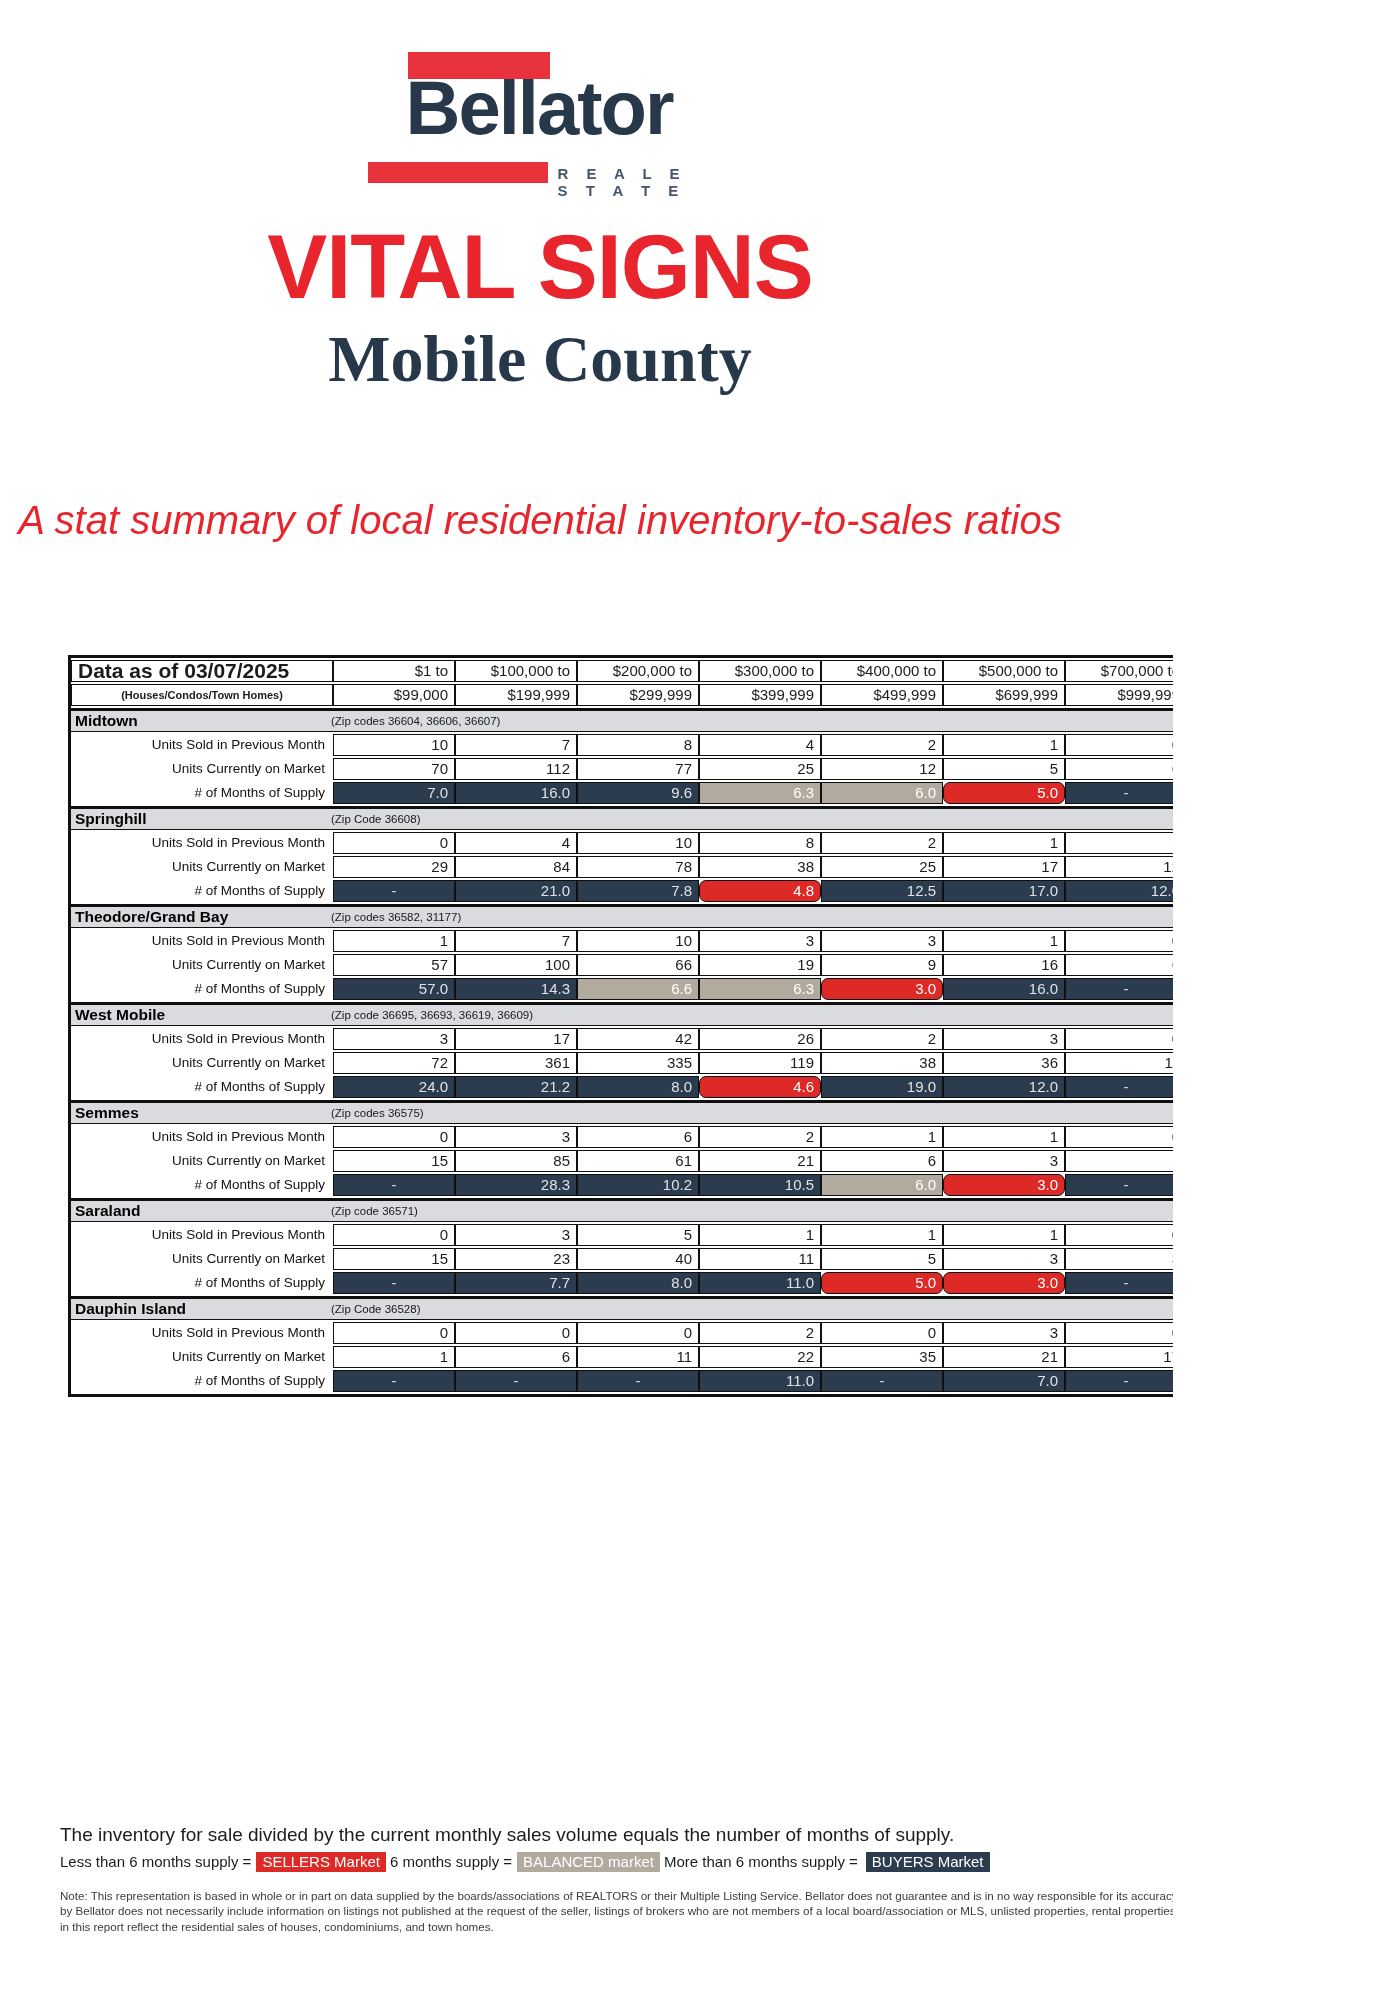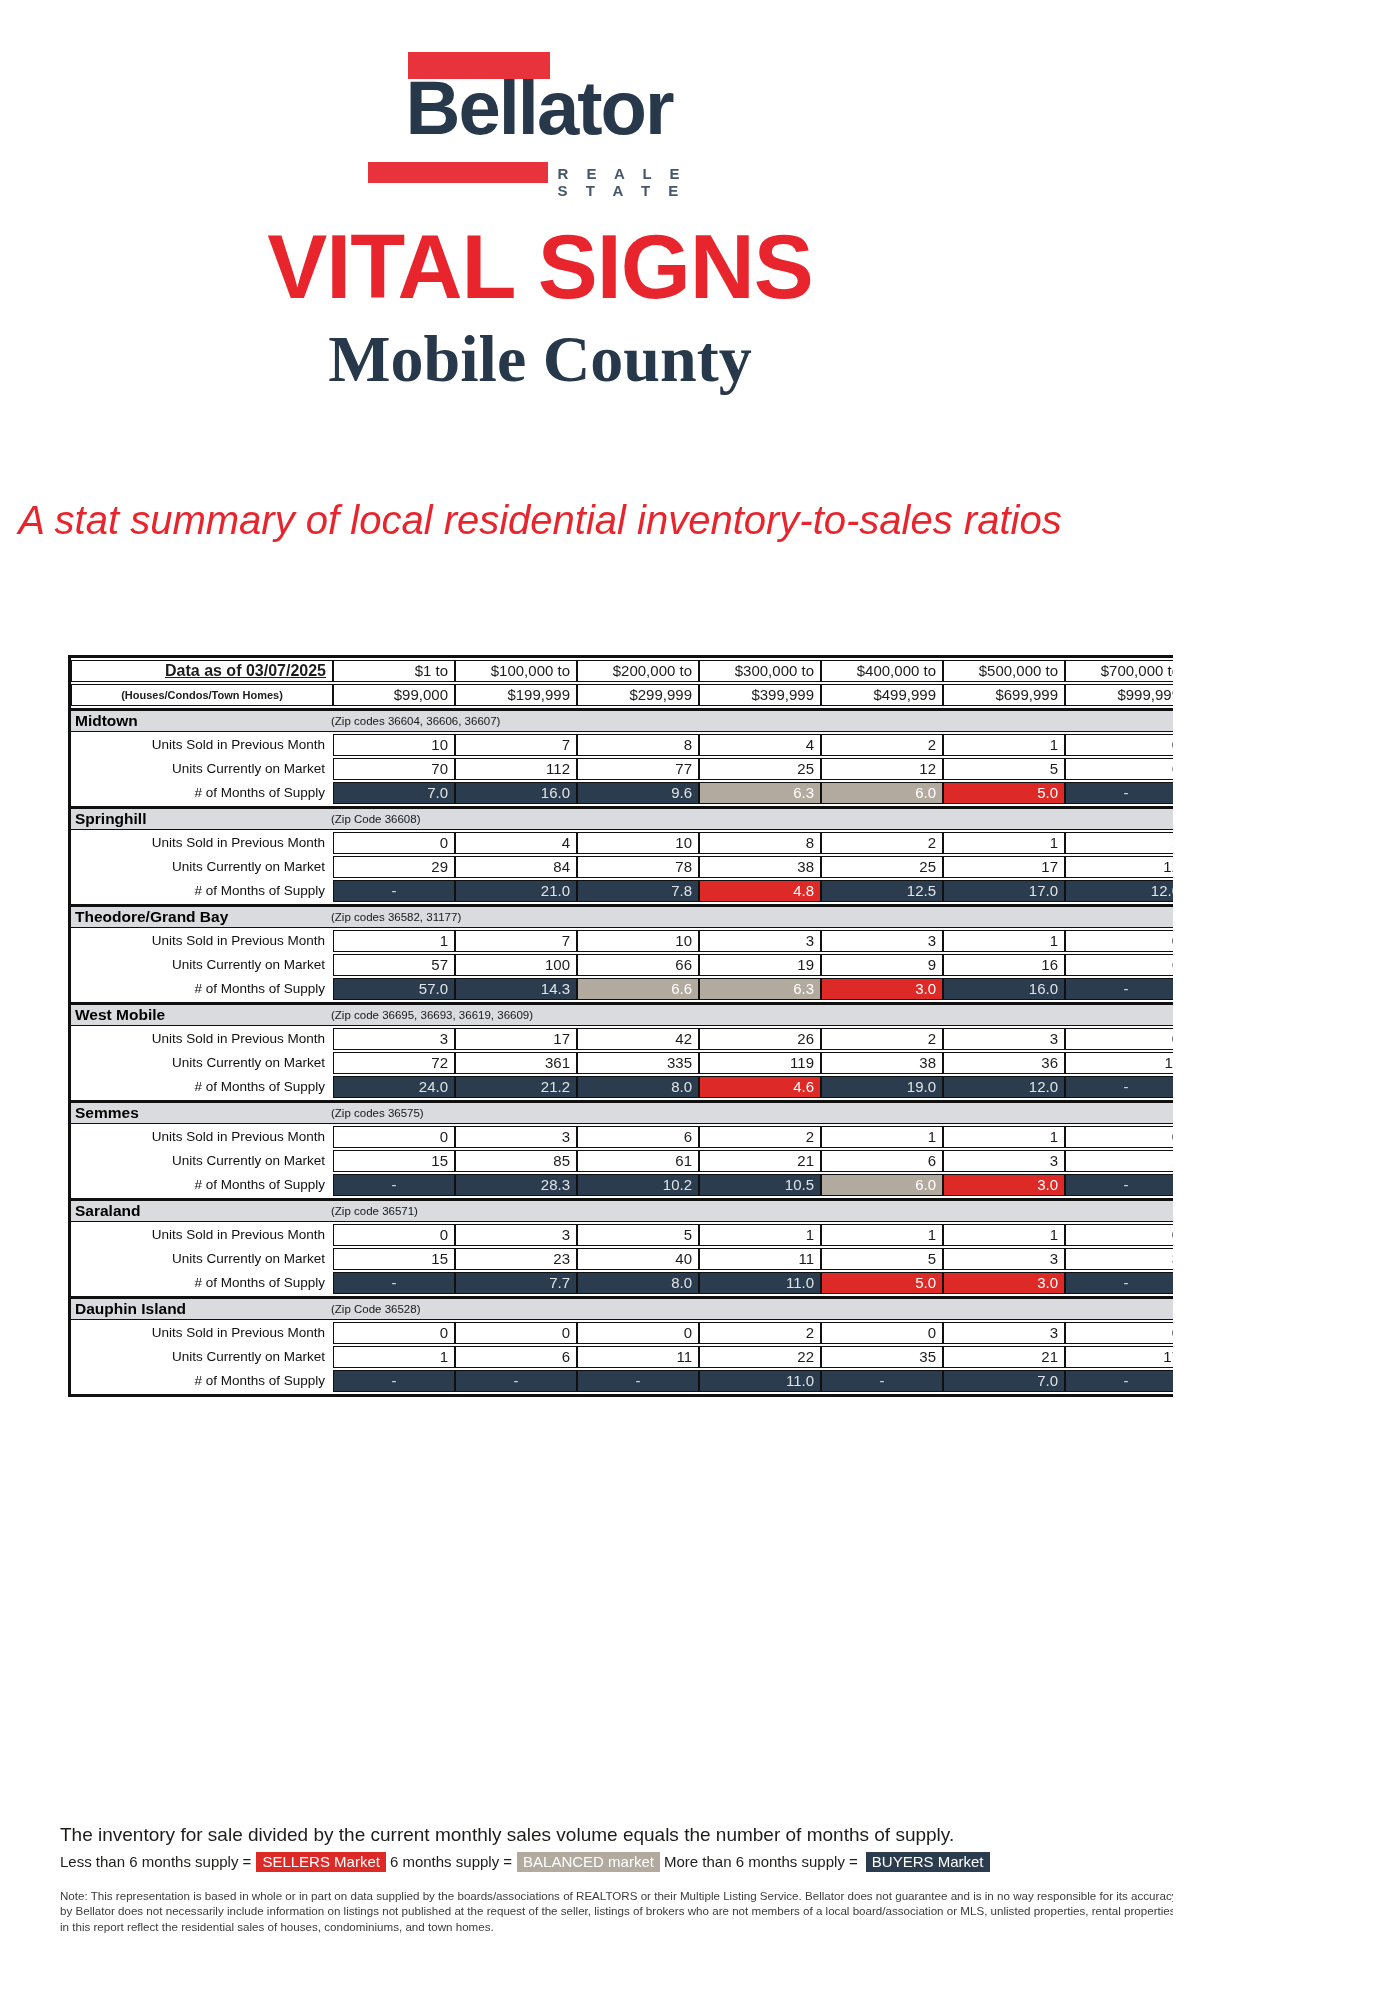--- a/index.html
+++ b/index.html
@@ -20,33 +20,33 @@
   .county{margin:14px 0 0 0;font-size:66px;font-weight:bold;color:var(--navy_text);
           font-family:"Liberation Serif", serif;line-height:1;}
   .subtitle{margin:108px 0 0 0;font-size:40px;font-style:italic;color:var(--red);line-height:1;}
 
   
   .table-wrap{position:absolute;left:68px;top:655px;}
   table.stats{border-collapse:separate;border-spacing:0 2px;border:3px solid #101010;
               width:1241px;table-layout:fixed;background:#fff;}
   col.c-label{width:262px;} col.c-data{width:122px;}
   th,td{padding:1px 6px;line-height:18px;font-weight:normal;overflow:hidden;white-space:nowrap;}
-  th.head-title{font-weight:bold;font-size:16px;text-align:right;border:1.6px solid #101010;text-decoration:underline;}
+  th.head-title{font-weight:bold;font-size:21px;text-align:left;border:1.6px solid #101010;}
   th.head-sub{font-weight:bold;font-size:11px;text-align:center;border:1.6px solid #101010;}
   th.price{font-size:15px;text-align:right;border:1.6px solid #101010;vertical-align:top;}
   tr.sec td{background:var(--section_bg);border-top:3px solid #101010;border-bottom:1.6px solid #101010;
             padding:2px 4px;line-height:16px;}
   .sec-inner{display:flex;align-items:center;}
   .sec-name{width:256px;font-weight:bold;font-size:15.5px;color:#000000;}
   .sec-zips{font-size:11.5px;color:#15181c;}
   td.rowlab{text-align:right;font-size:13.5px;padding-right:8px;border:none;color:#111;}
   td.num{text-align:right;font-size:15px;border:1.6px solid #101010;background:#fff;}
   td.sup{text-align:right;font-size:15px;border:1.6px solid #101010;color:#f2f3f4;}
   td.sup.m-buyers{background:var(--navy_cell);color:#dfe3e6;}
-  td.sup.m-sellers{background:var(--cell_red);color:#fff;}
+  td.sup.m-sellers{background:var(--cell_red);color:#fff;border-radius:7px;}
   td.sup.m-balanced{background:var(--balanced);color:#fff;}
   td.sup.dash{text-align:center;color:rgba(255,255,255,0.8);}
 
   
   .footer{position:absolute;left:60px;top:1824px;width:1270px;}
   .intro-line{margin:0;font-size:19px;color:#1c1c1a;}
   .legend-line{margin:7px 0 0 0;font-size:15px;color:#1c1c1a;}
   .chip{color:#fff;padding:1px 6px 2px 6px;margin:0 4px 0 5px;}
   .chip-sellers{background:var(--cell_red);}
   .chip-balanced{background:var(--balanced);}

